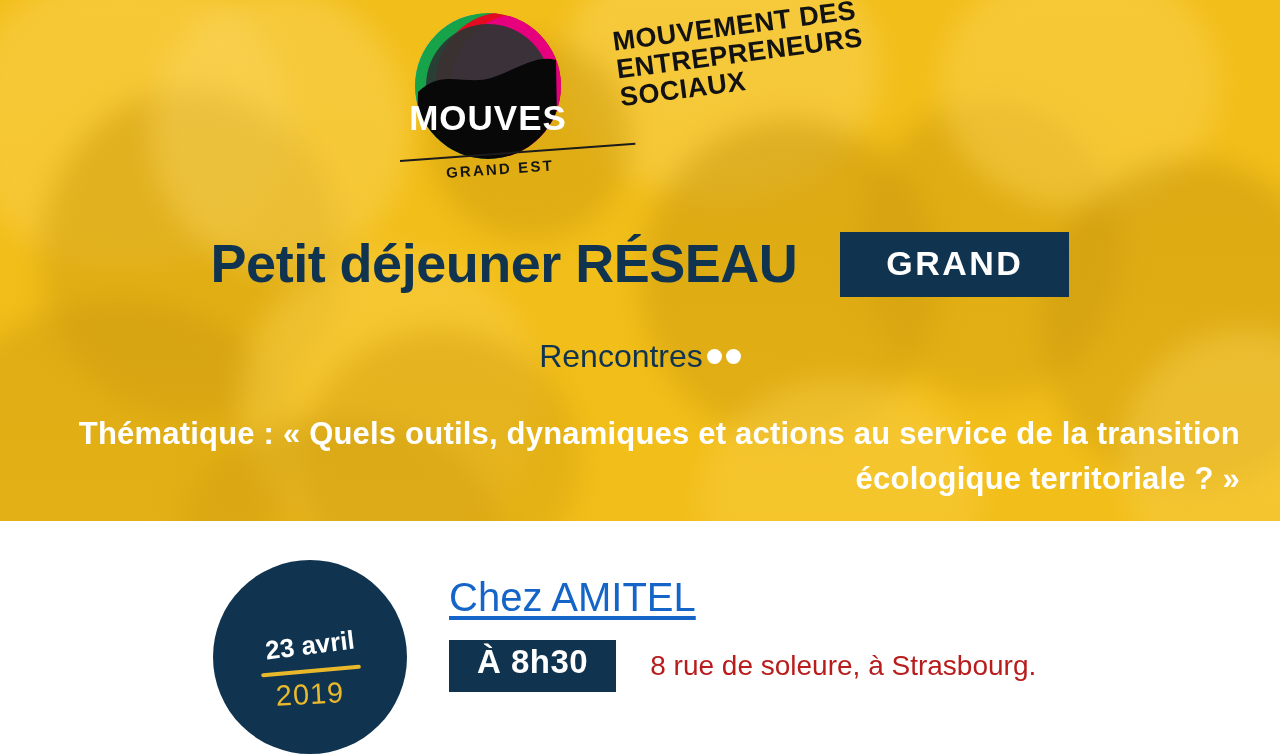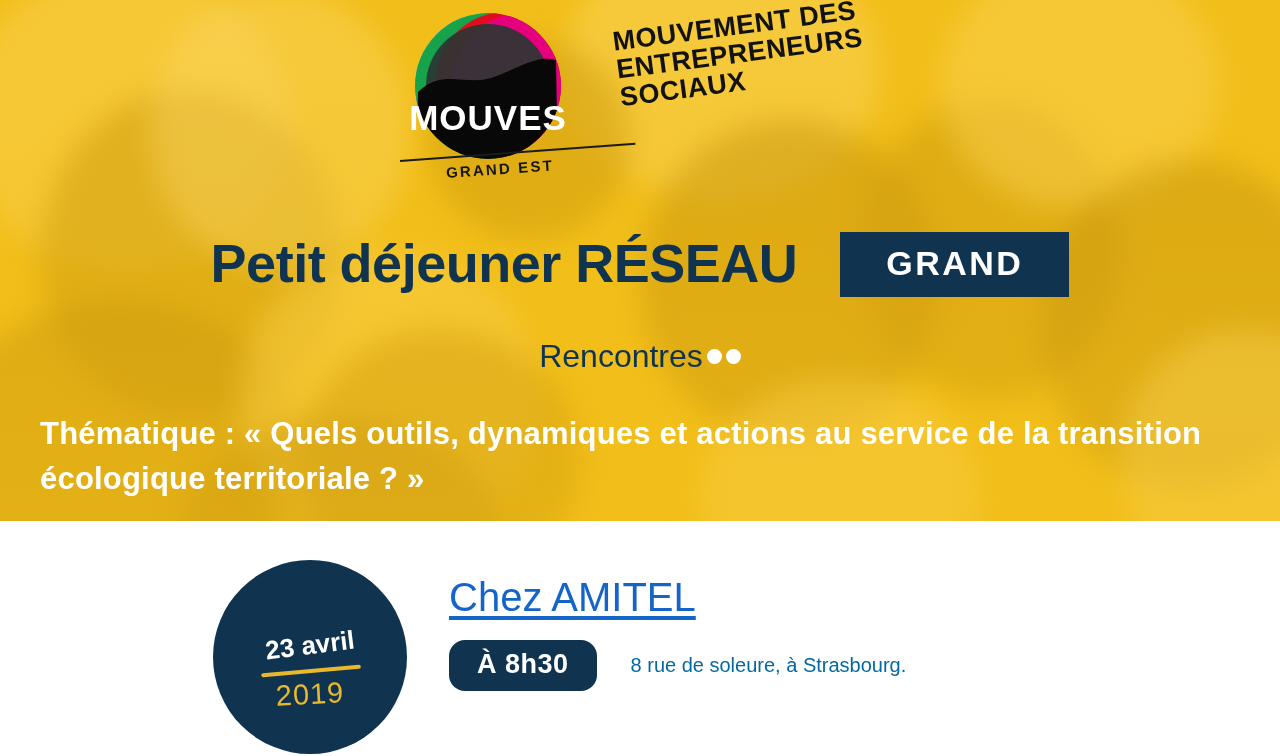--- a/index.html
+++ b/index.html
@@ -77,21 +77,21 @@
     position:absolute; left:0; top:338px; width:1280px;
     text-align:center; color:#103450;
     font-size:32px; font-weight:400;
     display:flex; justify-content:center; align-items:center; gap:4px;
   }
   .dot { width:15px; height:15px; border-radius:50%; background:#ffffff; display:inline-block; }
 
   
   .theme {
     position:absolute; left:40px; top:412px; width:1200px;
-    text-align:left; color:#ffffff;
+    text-align:right; color:#ffffff;
     font-size:31px; font-weight:700; line-height:1.45;
     letter-spacing:0.2px;
   }
 
   
   .bottom { position:absolute; left:0; top:521px; width:1280px; height:235px; background:#fff; }
 
   .date-circle {
     position:absolute; left:213px; top:39px; width:194px; height:194px;
     background:#103450; border-radius:50%;
@@ -114,25 +114,25 @@
     color:#1565C8; font-size:40px; font-weight:400;
     text-decoration:underline; text-underline-offset:5px; text-decoration-thickness:4px;
     white-space:nowrap;
   }
   .info-row {
     position:absolute; left:449px; top:119px;
     display:flex; align-items:center; gap:34px;
   }
   .time-badge {
     background:#103450; color:#ffffff;
-    font-size:27px; font-weight:700; letter-spacing:0.5px;
-    padding:9px 28px 11px; white-space:nowrap;border-radius:16px;
+    font-size:33px; font-weight:700; letter-spacing:0.5px;
+    padding:3px 28px 11px; white-space:nowrap;
   }
   .address {
-    color:#0369a1; font-size:20px; font-weight:400; white-space:nowrap;
+    color:#b91c1c; font-size:28px; font-weight:400; white-space:nowrap;
   }
 </style>
 </head>
 <body>
 
 <div class="poster">
 
   <div class="hero">
 
     <div class="hero-photo">

